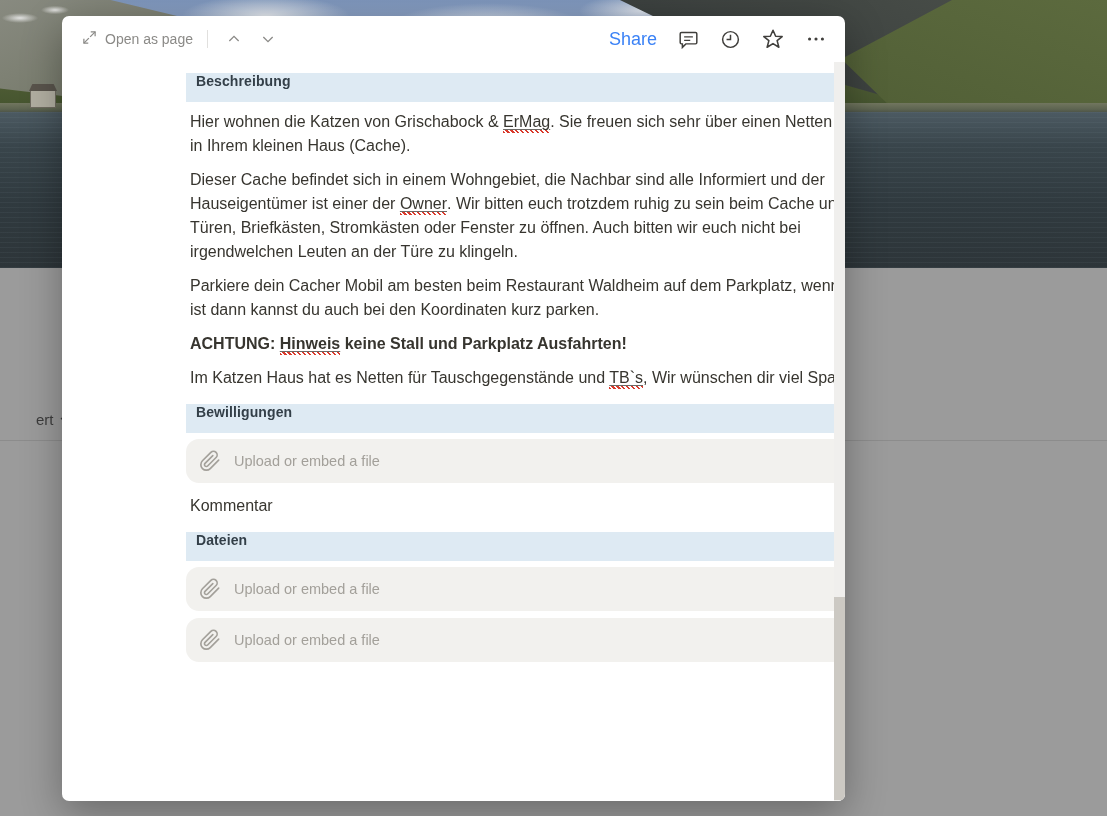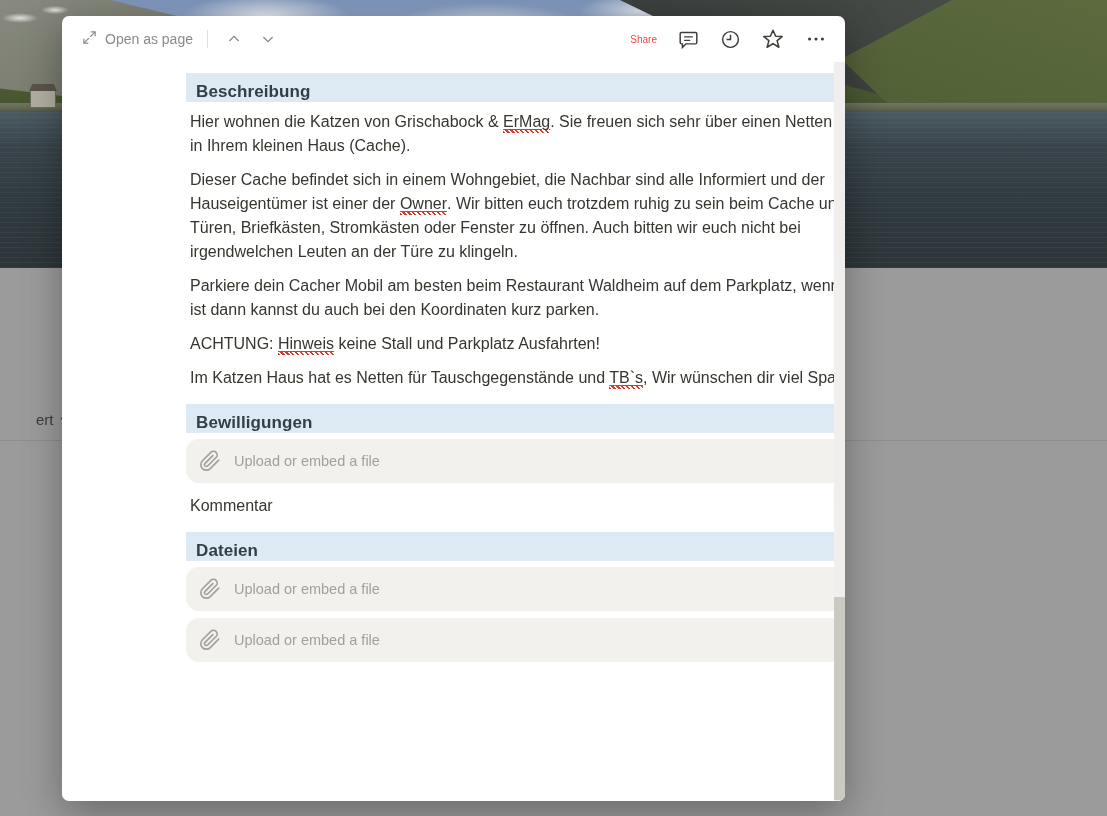--- a/index.html
+++ b/index.html
@@ -61,33 +61,33 @@
     background: #ffffff; border-radius: 7px; overflow: hidden;
     box-shadow: 0 12px 40px rgba(0,0,0,.32); }
 
   .toolbar { position: absolute; left: 0; top: 0; width: 100%; height: 46px;
     display: flex; align-items: center; justify-content: space-between; padding: 0 18px 0 20px; }
   .tb-left { display: flex; align-items: center; gap: 10px; color: #8b8a87; }
   .tb-open { display: flex; align-items: center; gap: 8px; font-size: 14px; cursor: pointer; }
   .tb-sep { width: 1px; height: 18px; background: #e1e0de; margin: 0 4px; }
   .tb-chev { display: flex; align-items: center; justify-content: center; width: 24px; height: 24px; cursor: pointer; }
   .tb-right { display: flex; align-items: center; gap: 21px; }
-  .tb-share { font-size: 10px; color: #ef4444; cursor: pointer; }
+  .tb-share { font-size: 18px; color: #3b82f6; cursor: pointer; }
   .tb-icon { display: flex; align-items: center; color: #403f3c; cursor: pointer; }
 
   .scroll-track { position: absolute; right: 0; top: 46px; bottom: 0; width: 11px; background: #f0efed; }
   .scroll-thumb { position: absolute; right: 0; top: 581px; width: 11px; height: 203px; background: #ccc9c3; }
 
   .content { position: absolute; left: 124px; top: 57px; width: 710px; }
-  .section-header { background: var(--c-header-bg, #deeaf3); height: 29px; display: flex; align-items: flex-end;
-    padding-left: 10px; font-size: 17px; font-weight: 700; color: #333f48; letter-spacing: .1px; }
+  .section-header { background: var(--c-header-bg, #deeaf3); height: 29px; display: flex; align-items: flex-start;
+    padding-left: 10px; font-size: 14px; font-weight: 700; color: #333f48; letter-spacing: .1px; }
   .section-header.later { margin-top: 14px; }
   .para { margin: 8px 0 10px 4px; font-size: 16px; line-height: 24px; color: #37352f; }
   .para + .para { margin-top: 10px; }
-  .seg-bold { font-weight: 400; }
+  .seg-bold { font-weight: 700; }
   .misspelled { position: relative; text-decoration: underline; text-decoration-thickness: 1px;
     text-underline-offset: 2px; text-decoration-color: #6b6965; }
   .misspelled::after { content: ""; position: absolute; left: 0; right: 0; bottom: -3px; height: 3px;
     background: repeating-linear-gradient(45deg, var(--c-squiggle, #d93a2c) 0 1.5px, transparent 1.5px 3.5px); }
 
   .upload-row { margin-top: 6px; height: 44px; background: var(--c-upload-bg, #f2f1ee); border-radius: 13px;
     display: flex; align-items: center; padding-left: 13px; gap: 13px; cursor: pointer; }
   .upload-row + .upload-row { margin-top: 7px; }
   .upload-row .ph-text { font-size: 14.5px; color: #a3a09a; }
   .clip { color: #a3a09a; display: flex; }

